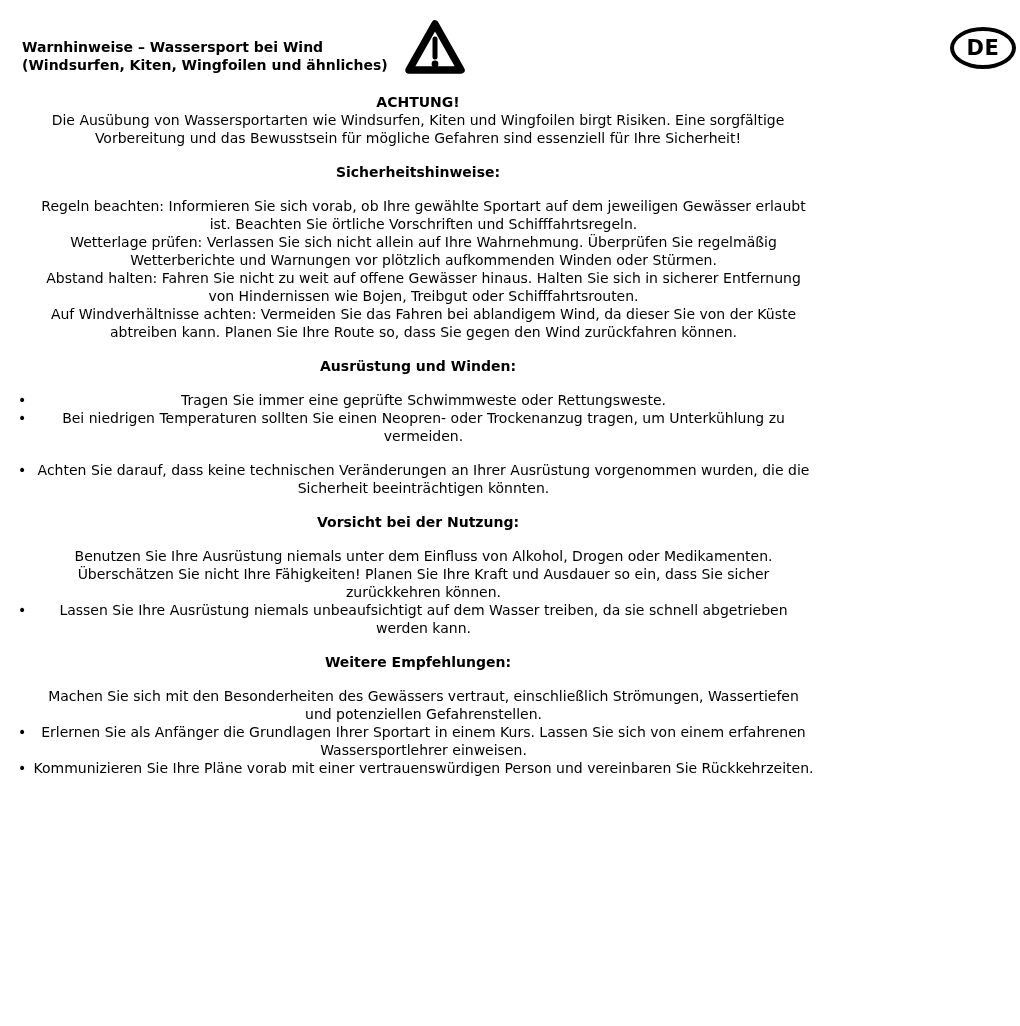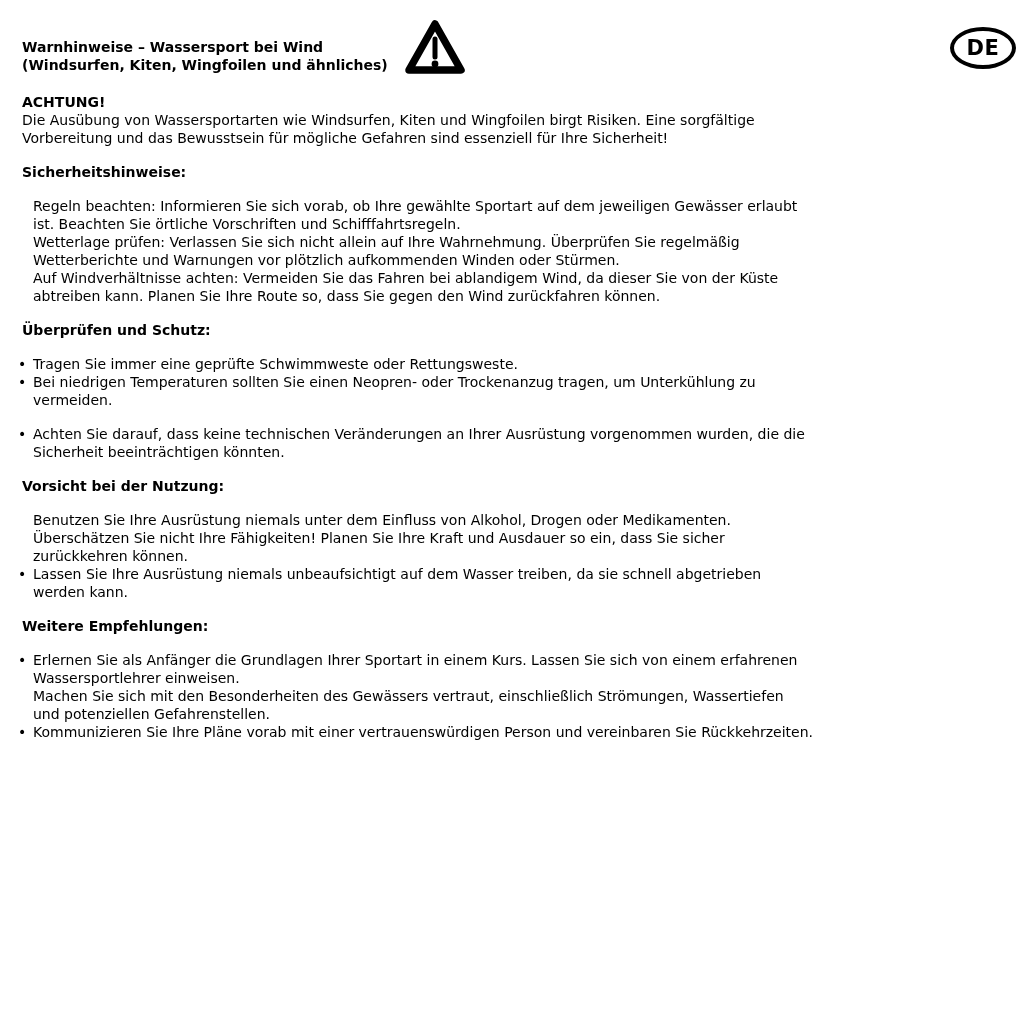--- a/index.html
+++ b/index.html
@@ -16,21 +16,21 @@
   .title-block div { font-weight: bold; white-space: nowrap; }
   .warn-icon { position: absolute; left: 381px; top: -21px; }
   .lang-badge {
     position: absolute; left: 928px; top: -11px;
     width: 58px; height: 34px;
     border: 4px solid #000; border-radius: 50%;
     display: flex; align-items: center; justify-content: center;
   }
   .lang-badge span { font-weight: bold; font-size: 21px; letter-spacing: 0.5px; }
 
-  section { margin-top: 16px; }
+  section { margin-top: 16px; text-align: center; }
   section.first { margin-top: 0; }
   section.last { margin-top: 22px; }
   h2 { font-size: 14px; line-height: 18px; font-weight: bold; margin: 0 0 16px 0; }
   section.inline h2 { margin-bottom: 0; }
   p { margin: 0; }
   .content { margin-left: 11px; }
   .item { position: relative; }
   .item.bulleted::before { content: "\2022"; position: absolute; left: -15px; }
 </style>
 </head>
@@ -58,26 +58,27 @@
     <section class="inline first">
       <h2>ACHTUNG!</h2>
       <p>Die Ausübung von Wassersportarten wie Windsurfen, Kiten und Wingfoilen birgt Risiken. Eine sorgfältige Vorbereitung und das Bewusstsein für mögliche Gefahren sind essenziell für Ihre Sicherheit!</p>
     </section>
 
     <section>
       <h2>Sicherheitshinweise:</h2>
       <div class="content">
         <div class="item">Regeln beachten: Informieren Sie sich vorab, ob Ihre gewählte Sportart auf dem jeweiligen Gewässer erlaubt ist. Beachten Sie örtliche Vorschriften und Schifffahrtsregeln.</div>
         <div class="item">Wetterlage prüfen: Verlassen Sie sich nicht allein auf Ihre Wahrnehmung. Überprüfen Sie regelmäßig Wetterberichte und Warnungen vor plötzlich aufkommenden Winden oder Stürmen.</div>
+        <div class="item">Abstand halten: Fahren Sie nicht zu weit auf offene Gewässer hinaus. Halten Sie sich in sicherer Entfernung von Hindernissen wie Bojen, Treibgut oder Schifffahrtsrouten.</div>
         <div class="item">Auf Windverhältnisse achten: Vermeiden Sie das Fahren bei ablandigem Wind, da dieser Sie von der Küste abtreiben kann. Planen Sie Ihre Route so, dass Sie gegen den Wind zurückfahren können.</div>
       </div>
     </section>
 
     <section>
-      <h2>Überprüfen und Schutz:</h2>
+      <h2>Ausrüstung und Winden:</h2>
       <div class="content">
         <div class="item bulleted">Tragen Sie immer eine geprüfte Schwimmweste oder Rettungsweste.</div>
         <div class="item bulleted">Bei niedrigen Temperaturen sollten Sie einen Neopren- oder Trockenanzug tragen, um Unterkühlung zu vermeiden.</div>
       </div>
     </section>
 
     <section>
       <div class="content">
         <div class="item bulleted">Achten Sie darauf, dass keine technischen Veränderungen an Ihrer Ausrüstung vorgenommen wurden, die die Sicherheit beeinträchtigen könnten.</div>
       </div>
@@ -87,21 +88,21 @@
       <h2>Vorsicht bei der Nutzung:</h2>
       <div class="content">
         <div class="item">Benutzen Sie Ihre Ausrüstung niemals unter dem Einfluss von Alkohol, Drogen oder Medikamenten. Überschätzen Sie nicht Ihre Fähigkeiten! Planen Sie Ihre Kraft und Ausdauer so ein, dass Sie sicher zurückkehren können.</div>
         <div class="item bulleted">Lassen Sie Ihre Ausrüstung niemals unbeaufsichtigt auf dem Wasser treiben, da sie schnell abgetrieben werden kann.</div>
       </div>
     </section>
 
     <section>
       <h2>Weitere Empfehlungen:</h2>
       <div class="content">
+        <div class="item">Machen Sie sich mit den Besonderheiten des Gewässers vertraut, einschließlich Strömungen, Wassertiefen und potenziellen Gefahrenstellen.</div>
         <div class="item bulleted">Erlernen Sie als Anfänger die Grundlagen Ihrer Sportart in einem Kurs. Lassen Sie sich von einem erfahrenen Wassersportlehrer einweisen.</div>
-        <div class="item">Machen Sie sich mit den Besonderheiten des Gewässers vertraut, einschließlich Strömungen, Wassertiefen und potenziellen Gefahrenstellen.</div>
         <div class="item bulleted">Kommunizieren Sie Ihre Pläne vorab mit einer vertrauenswürdigen Person und vereinbaren Sie Rückkehrzeiten.</div>
       </div>
     </section>
 
 
   </main>
 </div>
 
 </body></html>

